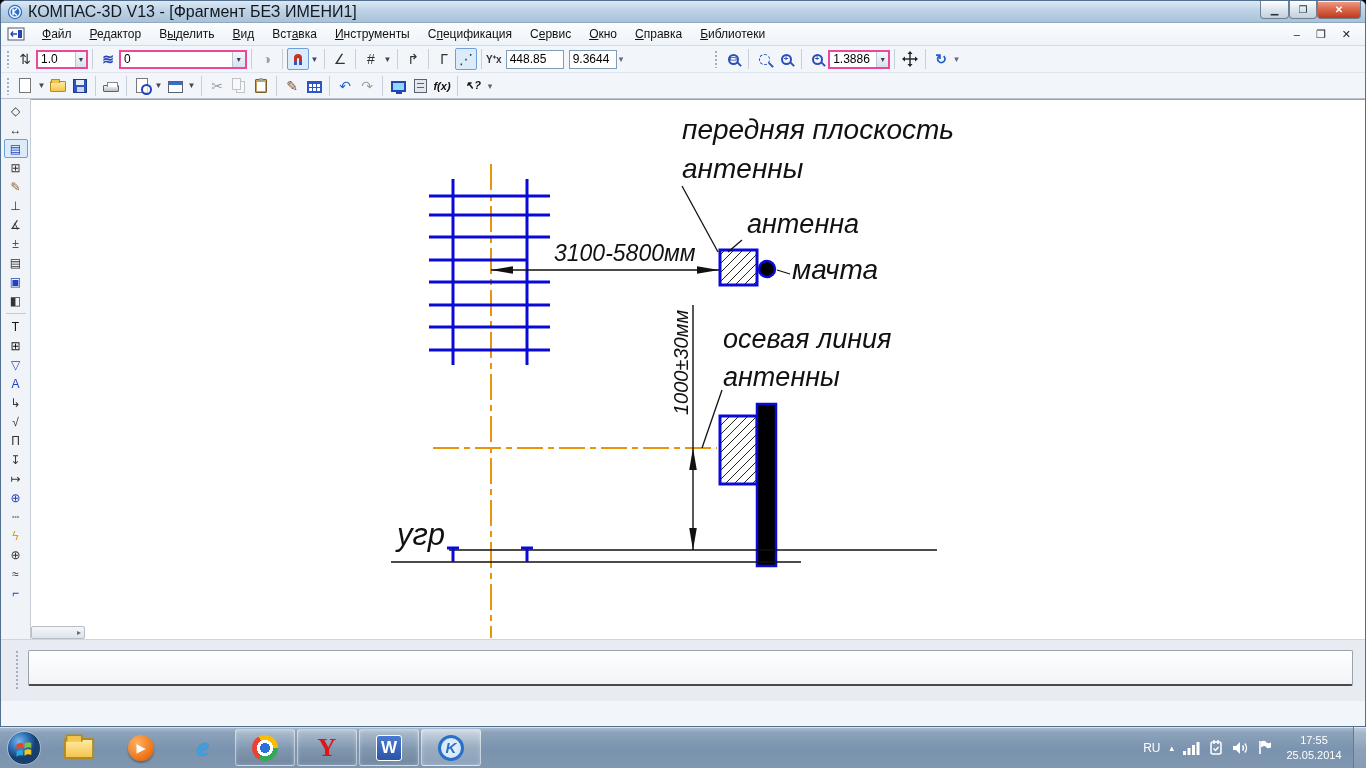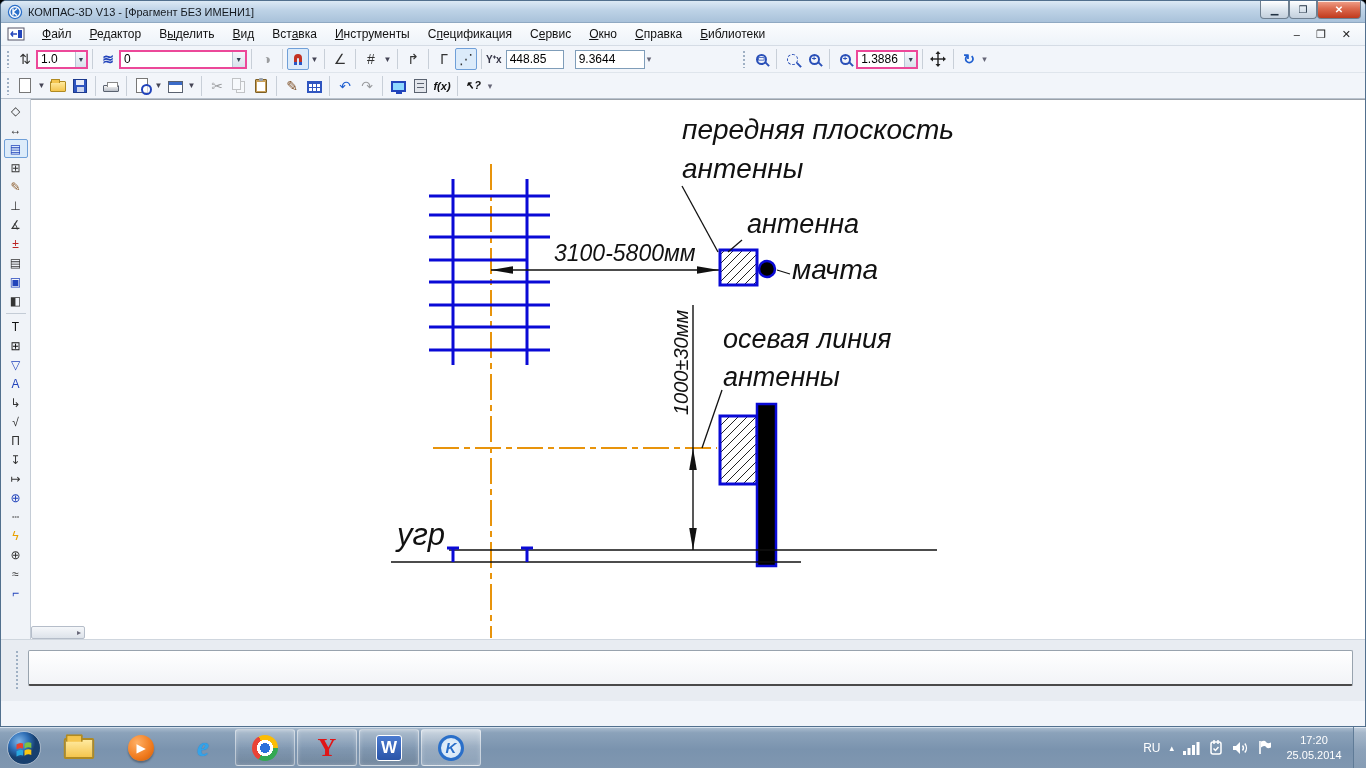--- a/index.html
+++ b/index.html
@@ -1,21 +1,21 @@
 <!DOCTYPE html>
 <html><head>
 <meta charset="utf-8">
 <style>
   *{margin:0;padding:0;box-sizing:border-box}
   html,body{width:1366px;height:768px;overflow:hidden;font-family:"Liberation Sans",sans-serif;background:#000}
   .window{position:absolute;left:0;top:0;width:1366px;height:727px;border:1px solid #52708e;border-radius:6px 6px 0 0;overflow:hidden;background:#f2f5fa}
   
   .titlebar{height:22px;background:linear-gradient(#dcE9f5,#bdd2e6 45%,#a9c2da);display:flex;align-items:center;padding:0 4px;border-bottom:1px solid #8fa9c2}
   .app-icon{width:16px;height:16px;margin:0 5px 0 2px;flex:0 0 auto}
-  .title-text{font-size:11px;color:#14191f}
+  .title-text{font-size:16px;color:#14191f}
   .caption-btns{margin-left:auto;display:flex;align-items:flex-start;height:100%}
   .cap-btn{height:18px;border:1px solid #6e7f90;border-top:none;border-radius:0 0 4px 4px;display:flex;align-items:center;justify-content:center;font-size:10px;color:#234;background:linear-gradient(#fff,#dfe8f0 45%,#c3cfdc);box-shadow:inset 0 1px 0 rgba(255,255,255,.8)}
   .cap-btn.min{width:29px}.cap-btn.max{width:28px}
   .cap-btn.close{width:44px;background:linear-gradient(#f0a28c,#dc6a4e 45%,#c03a1d);color:#fff;font-weight:bold}
   
   .menubar{height:23px;background:linear-gradient(#fbfdfe,#eef3f9);display:flex;align-items:center;border-bottom:1px solid #d5dce5;padding:0 6px}
   .mdi-icon{width:18px;height:14px;margin-right:8px;flex:0 0 auto}
   .menu-item{font-size:12px;color:#111;padding:3px 9px;cursor:default}
   .menu-item u{text-decoration:underline}
   .mdi-controls{margin-left:auto;display:flex;gap:16px;font-size:11px;color:#222;padding-right:8px}
@@ -191,21 +191,21 @@
     <div class="tsep"></div>
     <div class="tbtn">↱</div>
     <div class="tsep"></div>
     <div class="tbtn">Γ</div>
     <div class="tbtn on">⋰</div>
     <div class="tsep"></div>
     <span class="yx-icon">Y⁺x</span>
     <div class="field" style="width:58px;margin-left:4px">
         <span>448.85</span>
       </div>
-    <div class="field" style="width:70px;margin-left:11px">
+    <div class="field" style="width:48px;margin-left:5px">
         <span>9.3644</span>
       </div>
     <span class="overflow">▾</span>
 
     <div style="width:86px"></div>
 
     <div class="handle"></div>
     <div class="tbtn">
         <span class="mag">
           <span class="in">▭</span>
@@ -484,18 +484,18 @@
     </svg>
     <svg width="17" height="14" viewBox="0 0 17 14">
       <path d="M1 5h3l4-4v12L4 9H1z" fill="#fff"></path>
         <path d="M10.5 4.5a4 4 0 0 1 0 5M12.8 2.5a7 7 0 0 1 0 9" stroke="#fff" stroke-width="1.4" fill="none"></path>
     </svg>
     <svg width="14" height="15" viewBox="0 0 14 15">
       <path d="M2 1v13" stroke="#fff" stroke-width="1.6"></path>
         <path d="M3 1.5q4-1.5 5 .5t5 .5v5q-4 1.5-5-.5T3 7.5z" fill="#fff"></path>
     </svg>
     <div class="clock">
-      <div>17:20</div>
+      <div>17:55</div>
       <div>25.05.2014</div>
     </div>
   </div>
   <div class="show-desktop"></div>
 </div>
 
 </body></html>

